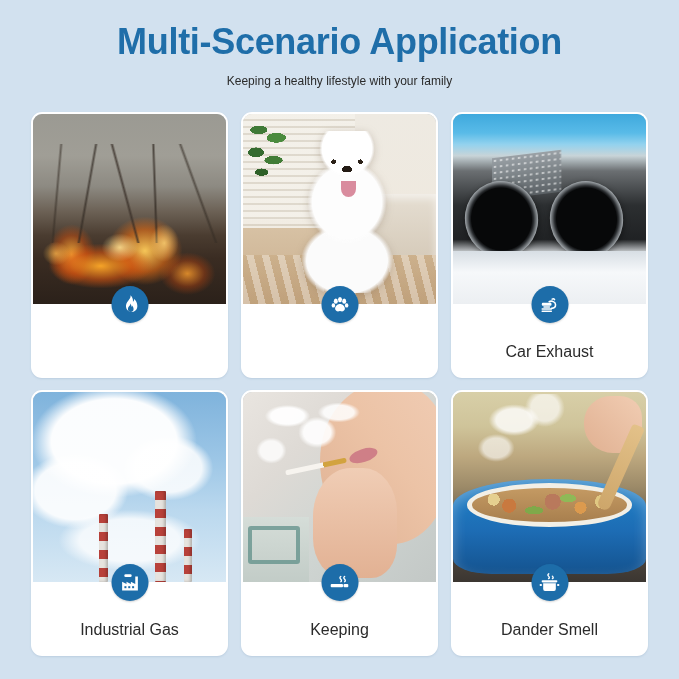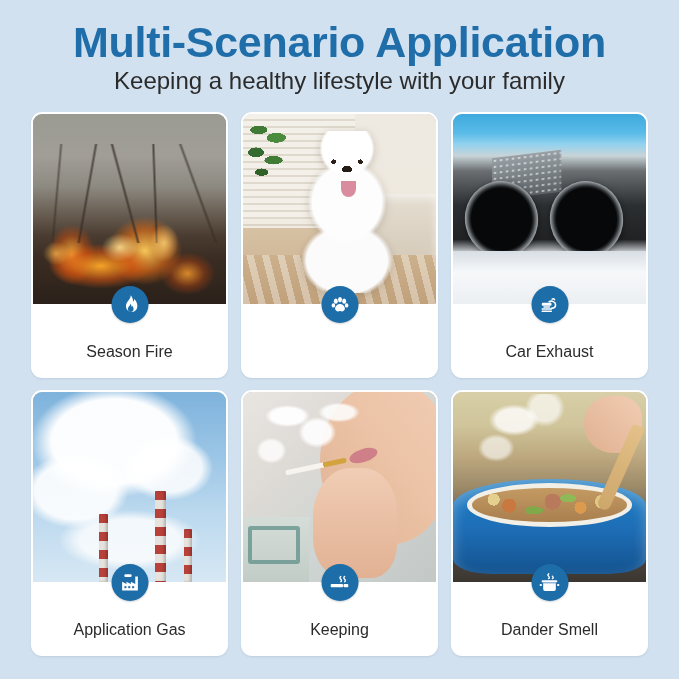--- a/index.html
+++ b/index.html
@@ -25,30 +25,30 @@
 
   
   .header {
     position: absolute;
     left: 0;
     top: 20px;
     width: 679px;
     text-align: center;
   }
   .title {
-    font-size: 43px;
+    font-size: 36px;
     font-weight: bold;
     color: #1f6ea9;
     letter-spacing: -0.3px;
     line-height: 44px;
     margin: 0;
     white-space: nowrap;
   }
   .subtitle {
-    font-size: 24px;
+    font-size: 12px;
     font-weight: normal;
     color: #2b2b2b;
     line-height: 26px;
     margin: 4px 0 0 0;
     white-space: nowrap;
   }
 
   
   .grid {
     position: absolute;
@@ -364,23 +364,20 @@
     <div class="card">
       <div class="card-photo">
         <div class="ph-fire"></div>
       </div>
       <div class="badge">
         <svg width="21" height="21" viewBox="0 0 24 24" aria-hidden="true">
           <path fill="#ffffff" d="M12.6 1.5c.5 3-1.3 4.4-2.6 6.1-1.6 2-2.6 3.7-2.6 6.2 0 4 3 6.7 6.6 6.7s6.4-3 6.4-6.9c0-3.4-1.8-6.2-3.6-8.1.2 1.6-.5 2.8-1.4 3.3.3-2.7-1-5.6-2.8-7.3z"></path>
           <path fill="#1d6da9" d="M12.3 10.9c.3 1.6-.7 2.3-1.4 3.2-.8 1-1.3 1.9-1.3 3.1 0 2 1.5 3.4 3.3 3.4s3.2-1.5 3.2-3.5c0-1.7-.9-3.1-1.8-4.1.1.8-.2 1.4-.7 1.7.2-1.4-.4-2.9-1.3-3.8z"></path>
         </svg>
       </div>
-      <div class="card-label">
-        <span>Season Fire</span>
-      </div>
     </div>
 
     <div class="card">
       <div class="card-photo">
         <div class="ph-dog">
           <div class="blinds"></div>
           <div class="plant"></div>
           <div class="sofa"></div>
           <div class="rug"></div>
           <div class="dog"></div>
@@ -433,21 +430,21 @@
       <div class="badge">
         <svg width="21" height="21" viewBox="0 0 24 24" aria-hidden="true">
           <path fill="#ffffff" d="M3 21V11l5 2.6V11l5 2.6V11l5 2.6V5.2h3V21z"></path>
           <rect x="5.5" y="2.6" width="8.4" height="3.1" rx="1.5" fill="#ffffff"></rect>
           <rect x="5.6" y="16.2" width="2.3" height="2.3" fill="#1d6da9"></rect>
           <rect x="10" y="16.2" width="2.3" height="2.3" fill="#1d6da9"></rect>
           <rect x="14.4" y="16.2" width="2.3" height="2.3" fill="#1d6da9"></rect>
         </svg>
       </div>
       <div class="card-label">
-        <span>Application Gas</span>
+        <span>Industrial Gas</span>
       </div>
     </div>
 
     <div class="card">
       <div class="card-photo">
         <div class="ph-smoke">
           <div class="shelf"></div>
           <div class="face"></div>
           <div class="lips"></div>
           <div class="hand"></div>

